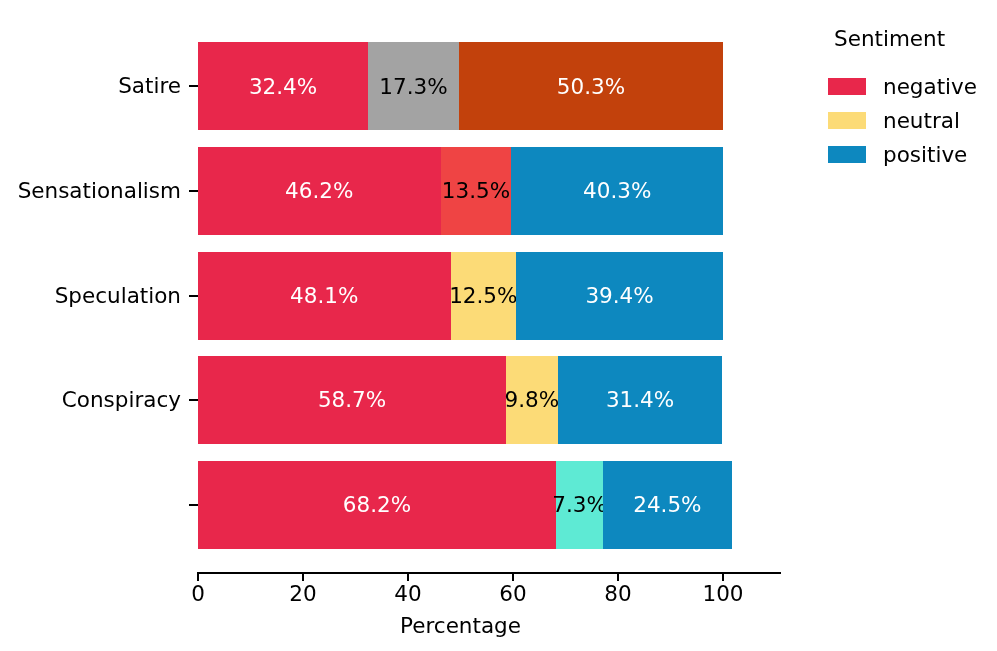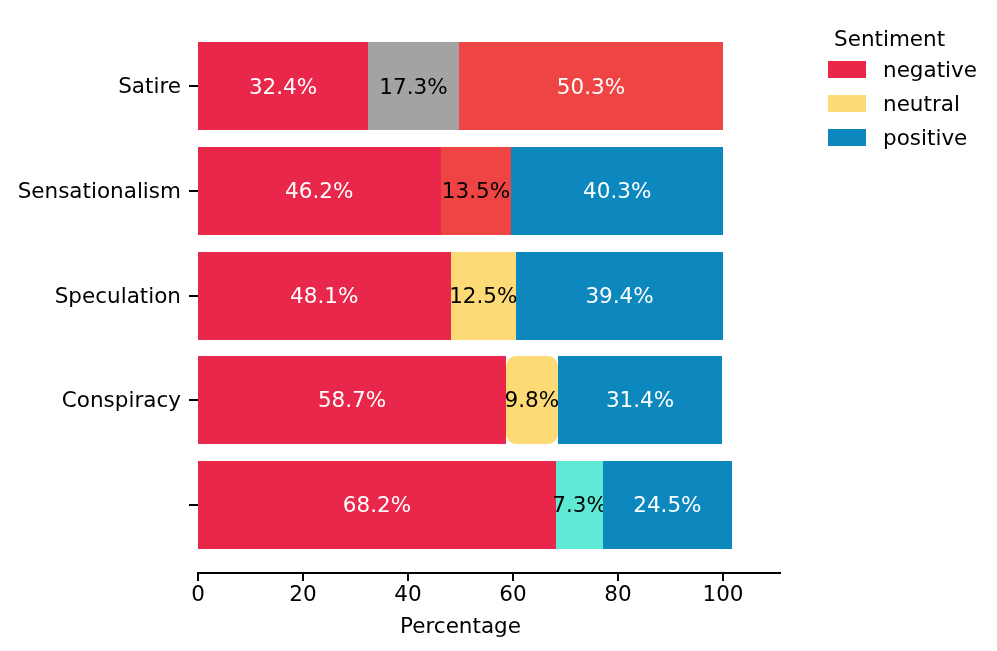--- a/index.html
+++ b/index.html
@@ -118,21 +118,21 @@
   #legend {
     position: absolute;
     left: 828px;
     top: 28px;
     width: 165px;
   }
   #legend-title {
     font-size: 21.5px;
     color: #000000;
     margin-left: 6px;
-    margin-bottom: 3px;
+    margin-bottom: 20px;
     white-space: nowrap;
     line-height: 1;
   }
   .legend-entry {
     display: flex;
     align-items: center;
     height: 34px;
   }
   .legend-swatch {
     width: 38px;
@@ -160,21 +160,21 @@
     </div>
 
   <div id="plot-area">
       <div class="bar-row" style="top: 8.3px;">
         <div class="segment" style="width: 170.1px; background: rgb(232, 39, 75);">
           <span class="seg-label" style="color: rgb(255, 255, 255);">32.4%</span>
         </div>
         <div class="segment" style="width: 90.825px; background: #a3a3a3;">
           <span class="seg-label" style="color: rgb(0, 0, 0);">17.3%</span>
         </div>
-        <div class="segment" style="width: 264.075px; background: #ef4444;">
+        <div class="segment" style="width: 264.075px; background: #c2410c;">
           <span class="seg-label" style="color: rgb(255, 255, 255);">50.3%</span>
         </div>
       </div>
       <div class="bar-row" style="top: 112.9px;">
         <div class="segment" style="width: 242.55px; background: rgb(232, 39, 75);">
           <span class="seg-label" style="color: rgb(255, 255, 255);">46.2%</span>
         </div>
         <div class="segment" style="width: 70.875px; background: #ef4444;">
           <span class="seg-label" style="color: rgb(0, 0, 0);">13.5%</span>
         </div>
@@ -190,21 +190,21 @@
           <span class="seg-label" style="color: rgb(0, 0, 0);">12.5%</span>
         </div>
         <div class="segment" style="width: 206.85px; background: rgb(13, 136, 191);">
           <span class="seg-label" style="color: rgb(255, 255, 255);">39.4%</span>
         </div>
       </div>
       <div class="bar-row" style="top: 322.1px;">
         <div class="segment" style="width: 308.175px; background: rgb(232, 39, 75);">
           <span class="seg-label" style="color: rgb(255, 255, 255);">58.7%</span>
         </div>
-        <div class="segment" style="width: 51.45px; background: rgb(252, 219, 119); border-radius: 10px;">
+        <div class="segment" style="width: 51.45px; background: rgb(252, 219, 119);">
           <span class="seg-label" style="color: rgb(0, 0, 0);">9.8%</span>
         </div>
         <div class="segment" style="width: 164.85px; background: rgb(13, 136, 191);">
           <span class="seg-label" style="color: rgb(255, 255, 255);">31.4%</span>
         </div>
       </div>
       <div class="bar-row" style="top: 426.7px;">
         <div class="segment" style="width: 358.05px; background: rgb(232, 39, 75);">
           <span class="seg-label" style="color: rgb(255, 255, 255);">68.2%</span>
         </div>

